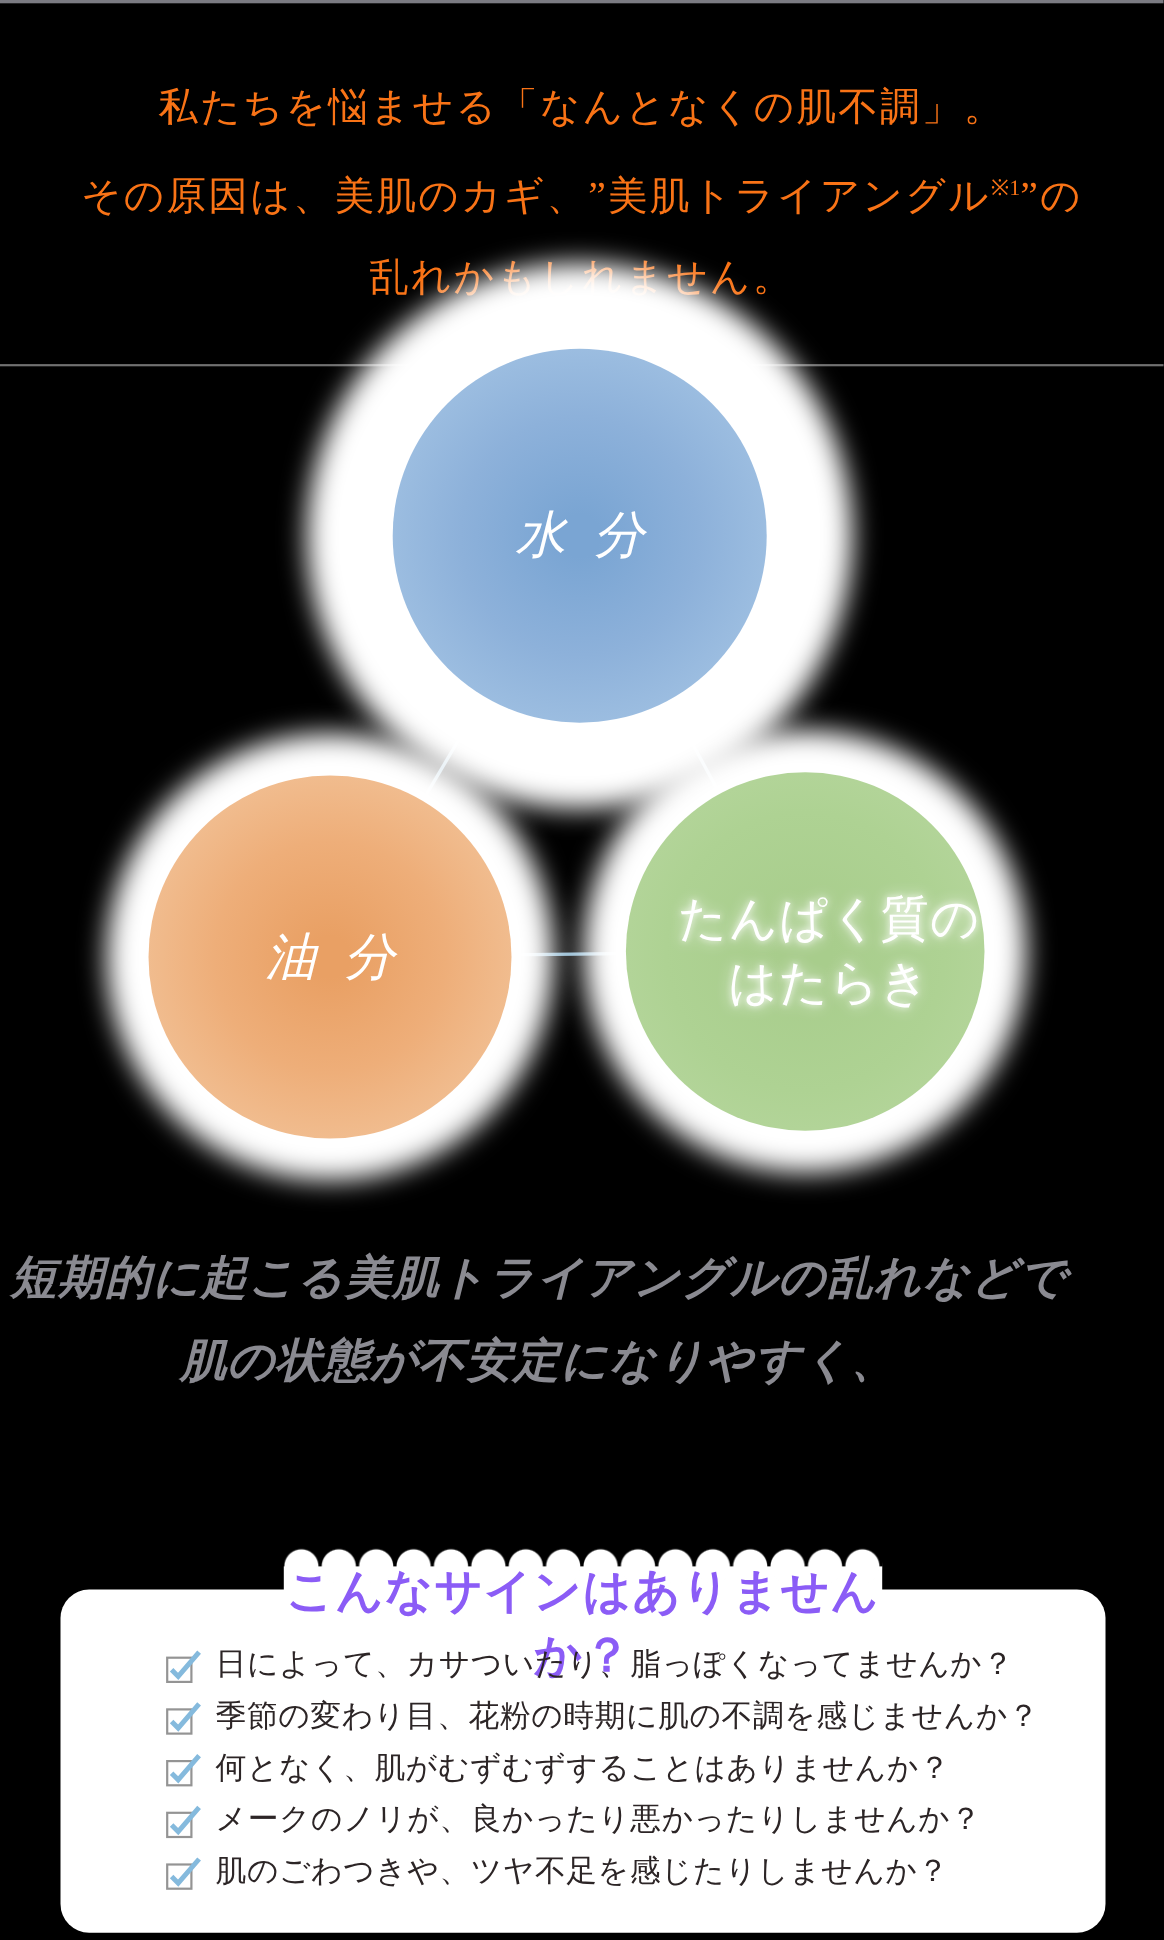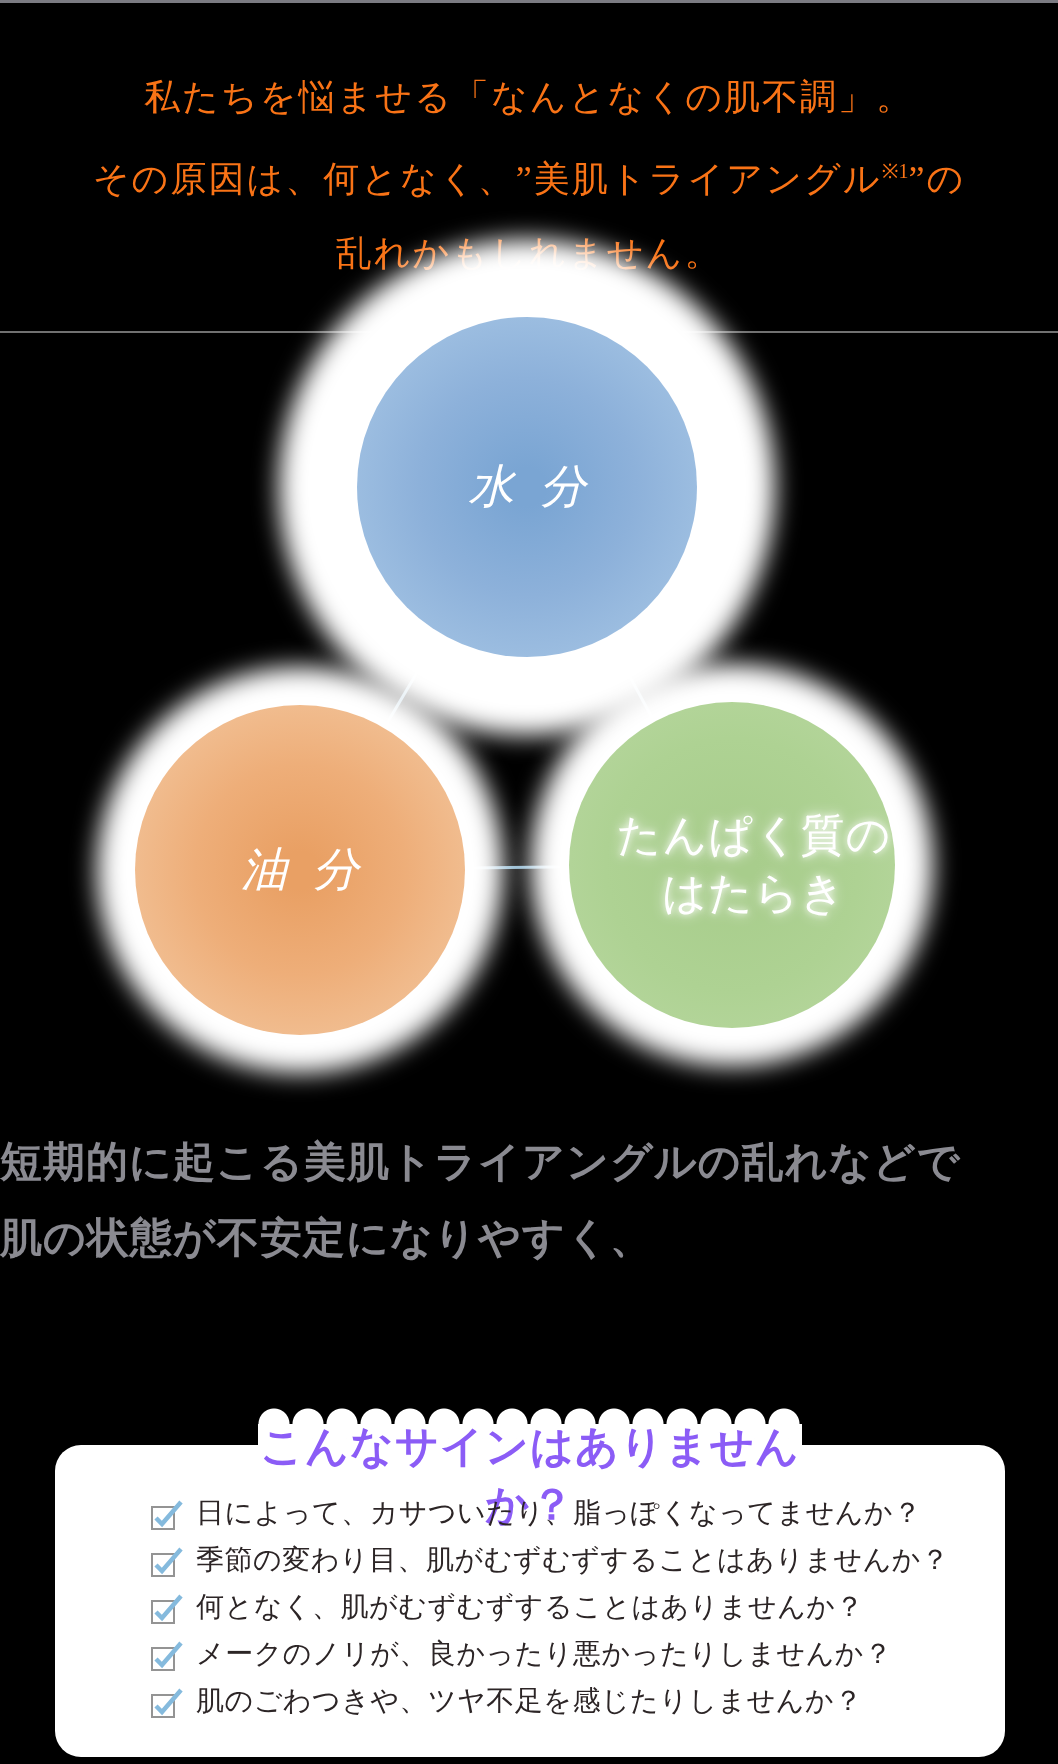--- a/index.html
+++ b/index.html
@@ -31,22 +31,22 @@
   .circle-oil{left:135px;top:705px;width:330px;height:330px;
     background:radial-gradient(circle at 50% 50%, #e9a064 8%, #eeae79 45%, #f3c9a2 95%);}
   .halo-protein{left:531px;top:664px;width:402px;height:402px;}
   .circle-protein{left:569px;top:702px;width:326px;height:326px;
     background:radial-gradient(circle at 50% 50%, #a8cd8c 10%, #aed293 55%, #bad8a2 100%);}
   .circle-label{font-size:46px;letter-spacing:0.55em;text-indent:0.55em;font-style:italic;}
   .circle-label-2line{font-size:44px;line-height:58px;letter-spacing:1px;
     text-shadow:0 0 14px rgba(255,255,255,0.95),0 0 6px rgba(255,255,255,0.8);margin-left:44px;}
   
   .bodytext{
-    position:absolute;left:0;top:1124px;width:980px;
-    color:#8a8a91;font-size:42px;line-height:76px;letter-spacing:1px;font-weight:700;
+    position:absolute;left:0;top:1124px;width:980px;text-align:center;
+    color:#8a8a91;font-size:42px;line-height:76px;letter-spacing:1px;font-weight:700;font-style:italic;
   }
   
   .banner{position:absolute;left:258px;top:1424px;width:544px;height:30px;background:#fff;z-index:5;}
   .banner::before{
     content:"";position:absolute;left:0;top:-16px;width:544px;height:32px;
     background:radial-gradient(circle 16px at 16px 16px, #fff 15px, rgba(255,255,255,0) 16px);
     background-size:34px 32px;background-repeat:repeat-x;
   }
   .panel{position:absolute;left:55px;top:1445px;width:950px;height:312px;background:#fff;border-radius:26px;z-index:6;}
   .signs-heading{
@@ -60,21 +60,21 @@
 </style>
 </head>
 <body>
 
 <div class="stage">
 
   <div class="topbar"></div>
 
   <div class="intro">
     <div>私たちを悩ませる「なんとなくの肌不調」。</div>
-    <div><span>その原因は、何となく、”美肌トライアングル</span><sup>※1</sup><span>”の</span></div>
+    <div><span>その原因は、美肌のカギ、”美肌トライアングル</span><sup>※1</sup><span>”の</span></div>
     <div>乱れかもしれません。</div>
   </div>
 
   <div class="hrline"></div>
 
   <svg class="connectors" viewBox="0 0 1058 1764">
     <line x1="527" y1="487" x2="300" y2="870" stroke="#8ab5cf" stroke-width="3"></line>
     <line x1="527" y1="487" x2="732" y2="865" stroke="#8ab5cf" stroke-width="3"></line>
     <line x1="300" y1="870" x2="732" y2="865" stroke="#8ab5cf" stroke-width="3"></line>
   </svg>
@@ -111,21 +111,21 @@
         <rect x="2" y="8" width="22" height="22" fill="#fff" stroke="#949494" stroke-width="2"></rect>
         <polyline points="6,19 12,25 31,3" fill="none" stroke="#85badd" stroke-width="4.5"></polyline>
       </svg>
       <span class="check-label">日によって、カサついたり、脂っぽくなってませんか？</span>
     </div>
     <div class="check-row">
       <svg class="check-icon" viewBox="0 0 34 32">
         <rect x="2" y="8" width="22" height="22" fill="#fff" stroke="#949494" stroke-width="2"></rect>
         <polyline points="6,19 12,25 31,3" fill="none" stroke="#85badd" stroke-width="4.5"></polyline>
       </svg>
-      <span class="check-label">季節の変わり目、肌がむずむずすることはありませんか？</span>
+      <span class="check-label">季節の変わり目、花粉の時期に肌の不調を感じませんか？</span>
     </div>
     <div class="check-row">
       <svg class="check-icon" viewBox="0 0 34 32">
         <rect x="2" y="8" width="22" height="22" fill="#fff" stroke="#949494" stroke-width="2"></rect>
         <polyline points="6,19 12,25 31,3" fill="none" stroke="#85badd" stroke-width="4.5"></polyline>
       </svg>
       <span class="check-label">何となく、肌がむずむずすることはありませんか？</span>
     </div>
     <div class="check-row">
       <svg class="check-icon" viewBox="0 0 34 32">

